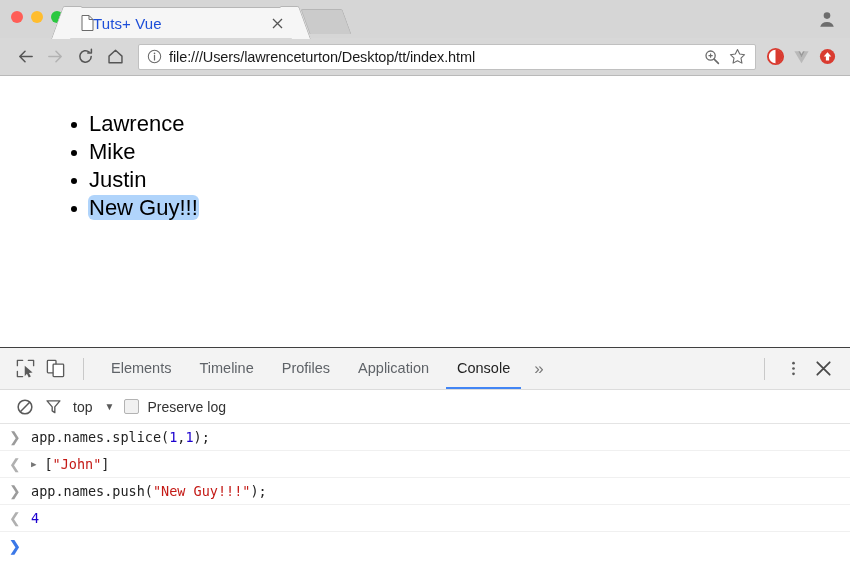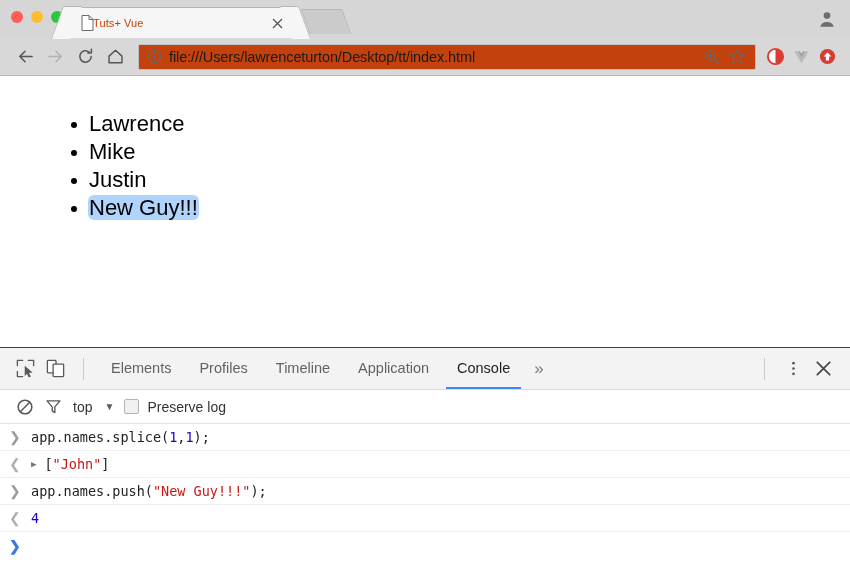--- a/index.html
+++ b/index.html
@@ -92,22 +92,22 @@
   }
   .tab-favicon {
     position: absolute;
     left: 14px;
     top: 7px;
     width: 13px;
     height: 16px;
     z-index: 3;
   }
   .tab-title {
-    font-size: 11px;
-    color: #c2410c;
+    font-size: 15px;
+    color: #1d4ed8;
     z-index: 3;
     position: relative;
     white-space: nowrap;
     overflow: hidden;
     flex: 1;
     letter-spacing: 0.1px;
   }
   .tab-close {
     z-index: 3;
     position: relative;
@@ -158,21 +158,21 @@
     align-items: center;
     justify-content: center;
     color: #5a5a5a;
     flex: 0 0 auto;
   }
   .nav-btn.disabled { color: #b0b0b0; }
 
   .omnibox {
     flex: 1 1 auto;
     height: 26px;
-    background: #c2410c;
+    background: #ffffff;
     border: 1px solid #c0c0c0;
     border-radius: 2px;
     margin: 0 6px 0 8px;
     display: flex;
     align-items: center;
     padding: 0 8px;
     box-sizing: border-box;
     gap: 7px;
     min-width: 0;
   }
@@ -520,22 +520,22 @@
       <span class="dt-icon-btn">
         <svg width="21" height="21" viewBox="0 0 22 22">
           <rect x="2.5" y="2.5" width="9" height="13" rx="0.8" fill="#fff" stroke="#5a5a5a" stroke-width="1.4"></rect>
           <rect x="8.5" y="6.5" width="11" height="13" rx="0.8" fill="#fff" stroke="#5a5a5a" stroke-width="1.4"></rect>
         </svg>
       </span>
 
       <span class="dt-vdiv"></span>
 
       <span class="dt-tab">Elements</span>
+      <span class="dt-tab">Timeline</span>
       <span class="dt-tab">Profiles</span>
-      <span class="dt-tab">Timeline</span>
       <span class="dt-tab">Application</span>
       <span class="dt-tab active">Console</span>
 
       <span class="dt-overflow">»</span>
 
       <span class="dt-spacer"></span>
 
       <span class="dt-vdiv"></span>
 
       <span class="dt-icon-btn">

